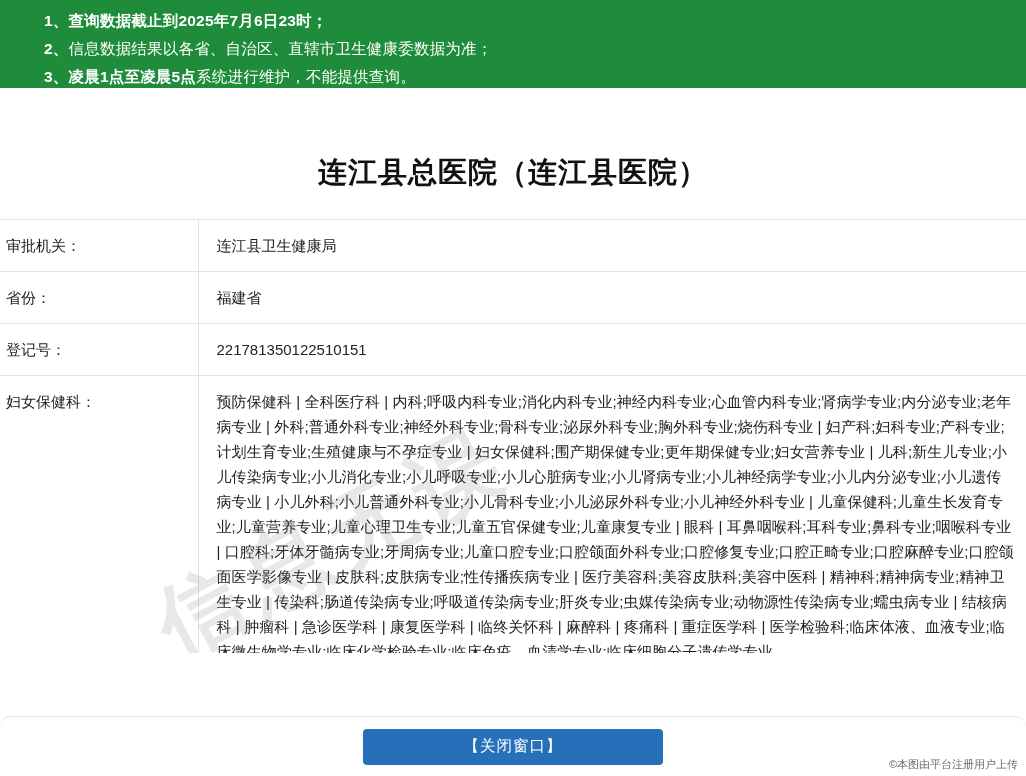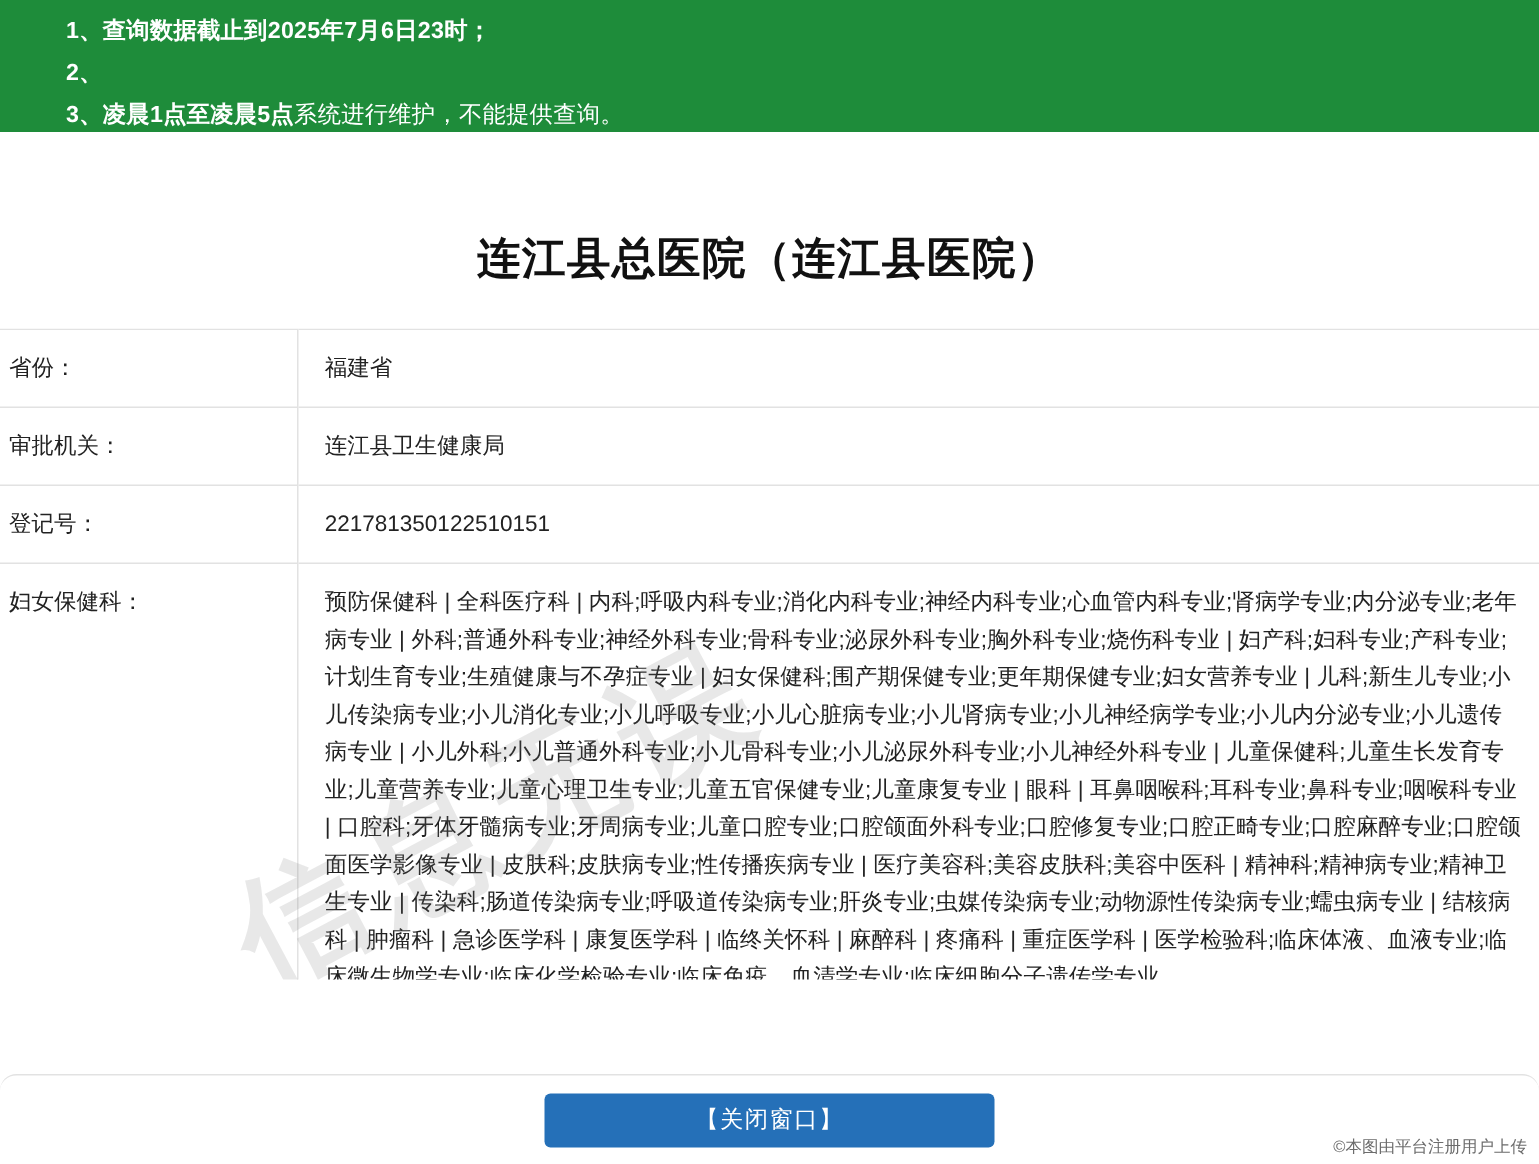--- a/index.html
+++ b/index.html
@@ -150,40 +150,41 @@
 </head>
 <body>
 
 <div class="notice">
   <div class="notice-line">
     <span class="notice-num b">1、</span>
     <span class="notice-text b"><span>查询数据截止到</span><span>2025年7月6日23时</span><span>；</span></span>
   </div>
   <div class="notice-line">
     <span class="notice-num b">2、</span>
+    <span class="notice-text">信息数据结果以各省、自治区、直辖市卫生健康委数据为准；</span>
   </div>
   <div class="notice-line">
     <span class="notice-num b">3、</span>
     <span class="notice-text"><span class="b">凌晨1点至凌晨5点</span><span>系统进行维护，不能提供查询。</span></span>
   </div>
 </div>
 
 <div class="title">连江县总医院（连江县医院）</div>
 
 <div class="table-wrap">
   <div class="watermark">信息无误</div>
   <table class="info-table">
     <tbody>
         <tr>
+      <th>审批机关：</th>
+      <td>连江县卫生健康局</td>
+    </tr>
+    <tr>
       <th>省份：</th>
       <td>福建省</td>
-    </tr>
-    <tr>
-      <th>审批机关：</th>
-      <td>连江县卫生健康局</td>
     </tr>
     <tr>
       <th>登记号：</th>
       <td>221781350122510151</td>
     </tr>
     <tr>
       <th>妇女保健科：</th>
       <td class="dept-cell">预防保健科 | 全科医疗科 | 内科;呼吸内科专业;消化内科专业;神经内科专业;心血管内科专业;肾病学专业;内分泌专业;老年病专业 | 外科;普通外科专业;神经外科专业;骨科专业;泌尿外科专业;胸外科专业;烧伤科专业 | 妇产科;妇科专业;产科专业;计划生育专业;生殖健康与不孕症专业 | 妇女保健科;围产期保健专业;更年期保健专业;妇女营养专业 | 儿科;新生儿专业;小儿传染病专业;小儿消化专业;小儿呼吸专业;小儿心脏病专业;小儿肾病专业;小儿神经病学专业;小儿内分泌专业;小儿遗传病专业 | 小儿外科;小儿普通外科专业;小儿骨科专业;小儿泌尿外科专业;小儿神经外科专业 | 儿童保健科;儿童生长发育专业;儿童营养专业;儿童心理卫生专业;儿童五官保健专业;儿童康复专业 | 眼科 | 耳鼻咽喉科;耳科专业;鼻科专业;咽喉科专业 | 口腔科;牙体牙髓病专业;牙周病专业;儿童口腔专业;口腔颌面外科专业;口腔修复专业;口腔正畸专业;口腔麻醉专业;口腔颌面医学影像专业 | 皮肤科;皮肤病专业;性传播疾病专业 | 医疗美容科;美容皮肤科;美容中医科 | 精神科;精神病专业;精神卫生专业 | 传染科;肠道传染病专业;呼吸道传染病专业;肝炎专业;虫媒传染病专业;动物源性传染病专业;蠕虫病专业 | 结核病科 | 肿瘤科 | 急诊医学科 | 康复医学科 | 临终关怀科 | 麻醉科 | 疼痛科 | 重症医学科 | 医学检验科;临床体液、血液专业;临床微生物学专业;临床化学检验专业;临床免疫、血清学专业;临床细胞分子遗传学专业</td>
     </tr>
   </tbody>

